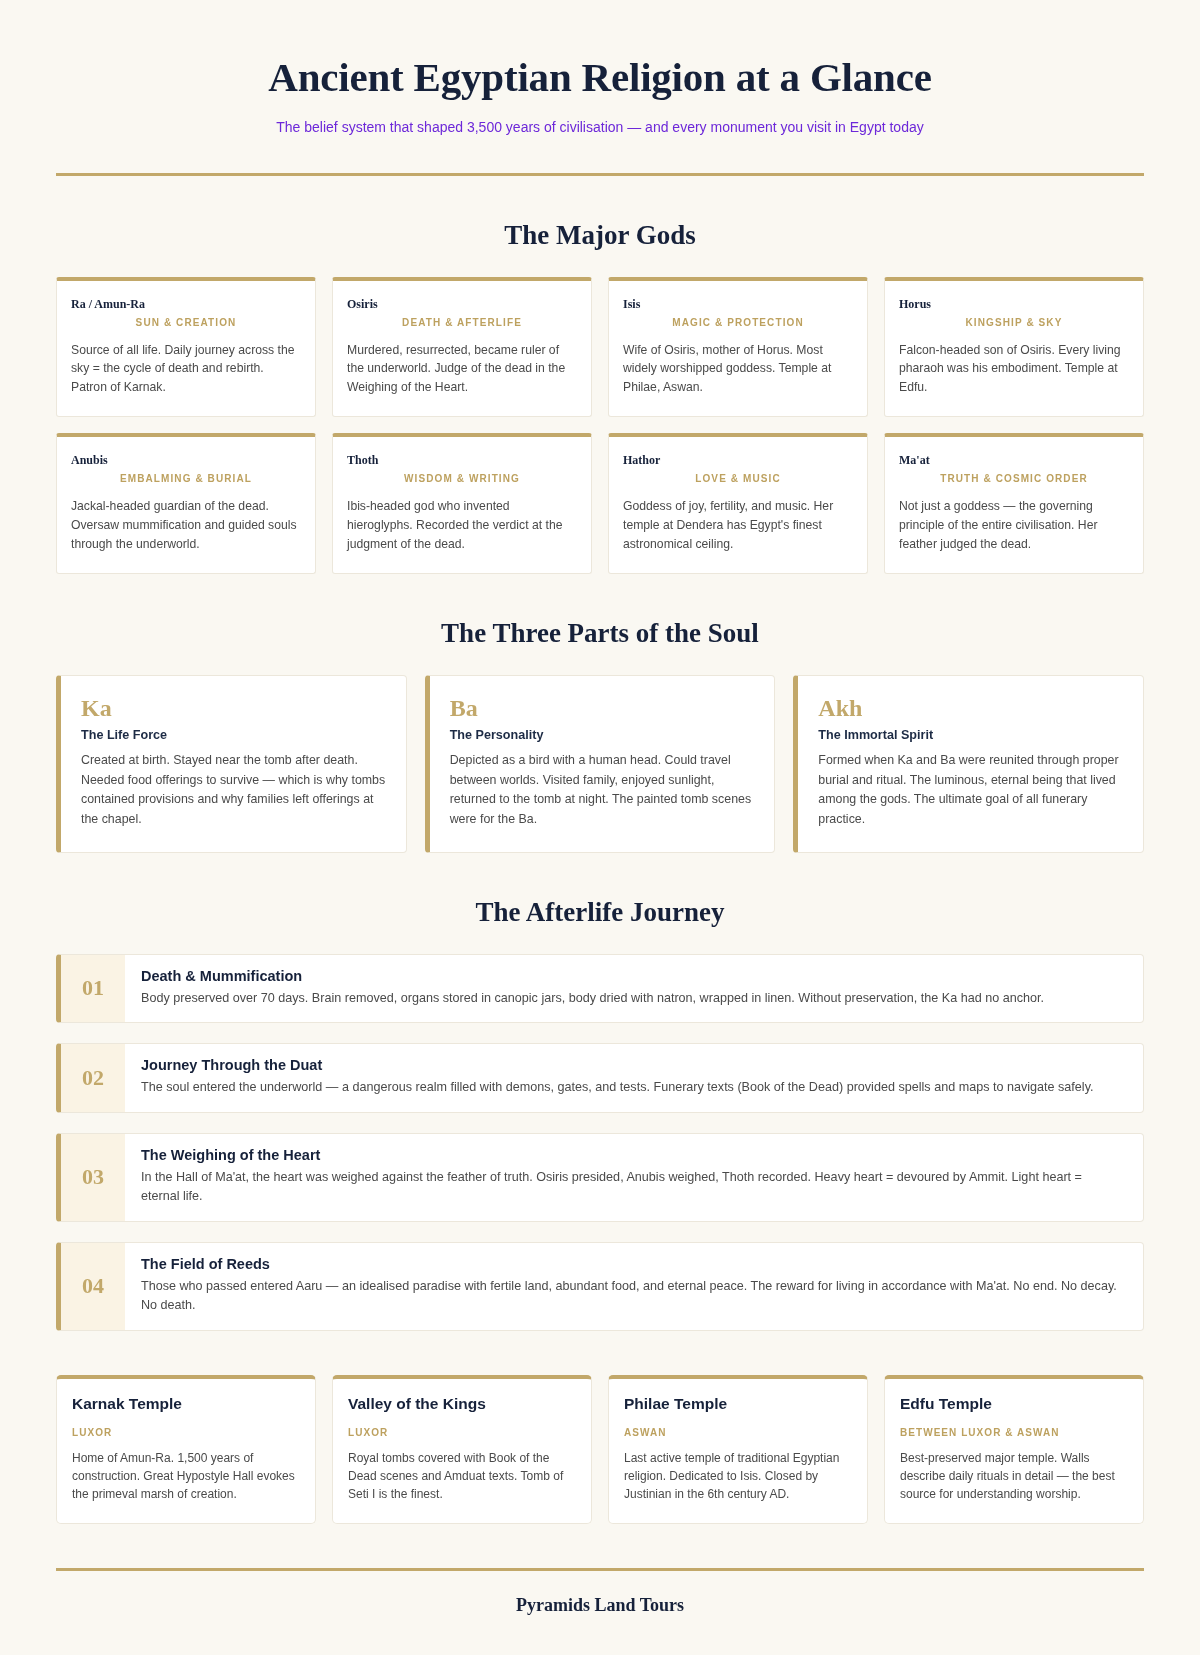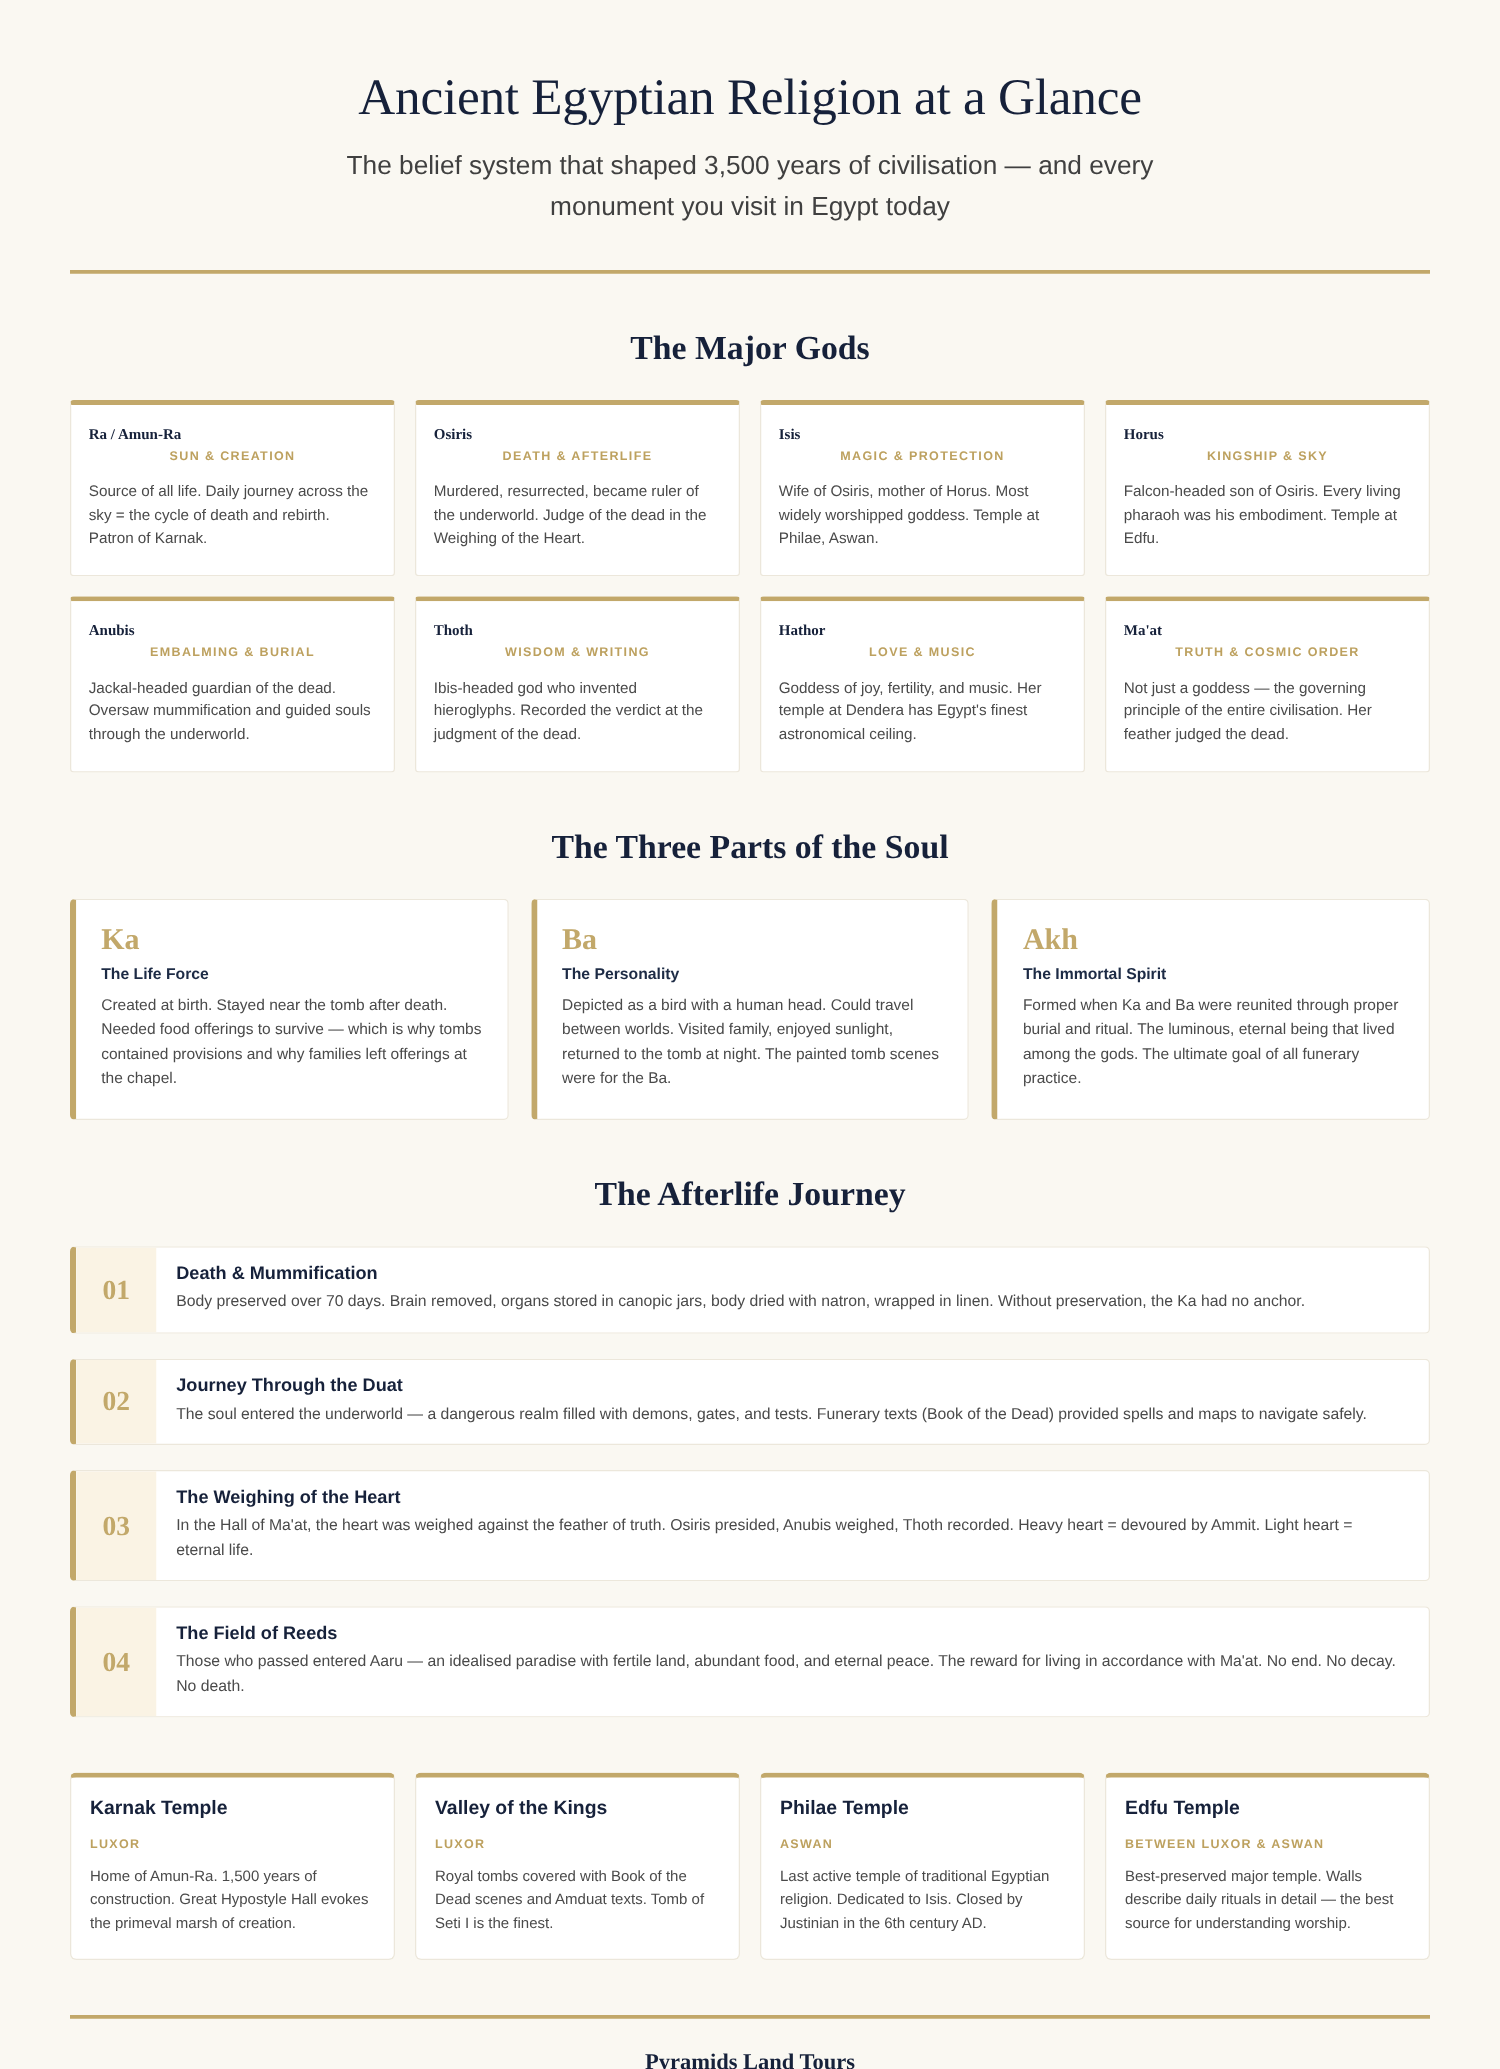--- a/index.html
+++ b/index.html
@@ -25,31 +25,31 @@
 
   
   .header {
     text-align: center;
     padding: 14px 0 34px 0;
     border-bottom: 3px solid #c2a86a;
     margin-bottom: 44px;
   }
   .header h1 {
     font-family: "Liberation Serif", serif;
-    font-weight: 400;
+    font-weight: 700;
     font-size: 41px;
     letter-spacing: -0.2px;
     color: #16213a;
     line-height: 1.15;
     margin-bottom: 16px;
   }
   .header .subtitle {
-    font-size: 21px;
+    font-size: 14px;
     line-height: 1.55;
-    color: #404040;
+    color: #6d28d9;
     max-width: 680px;
     margin: 0 auto;
   }
 
   
   .section-title {
     font-family: "Liberation Serif", serif;
     font-weight: 700;
     font-size: 27px;
     color: #16213a;

